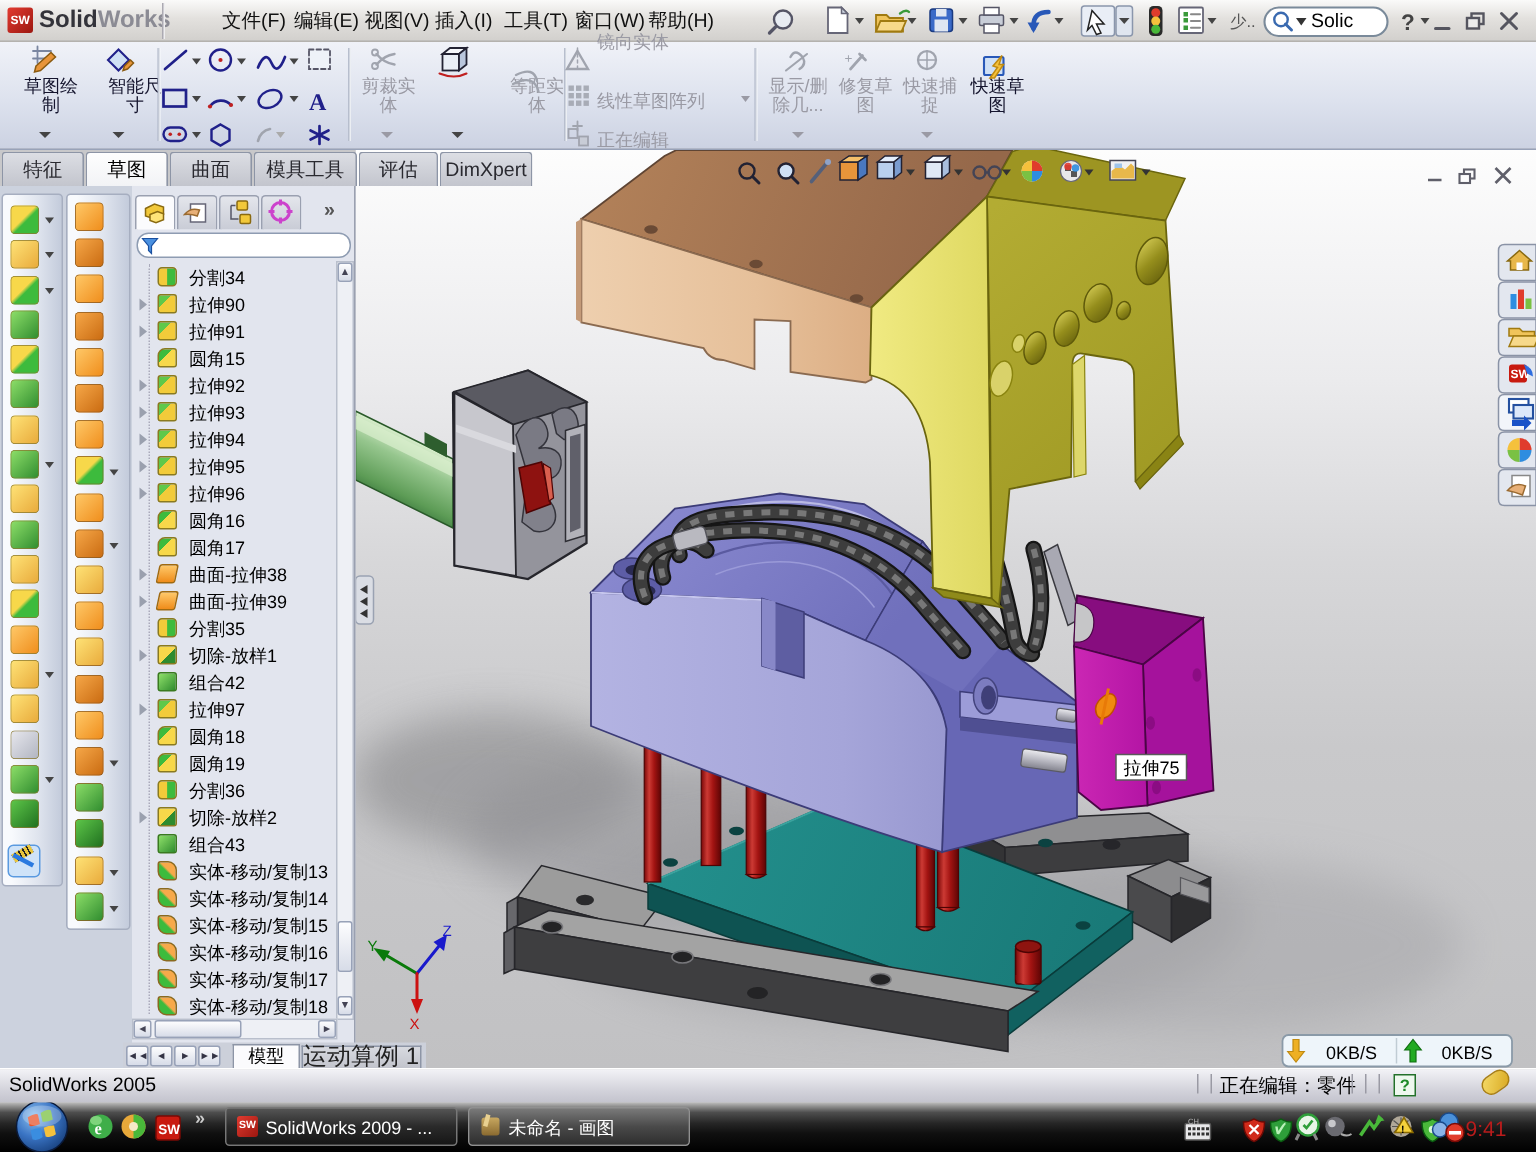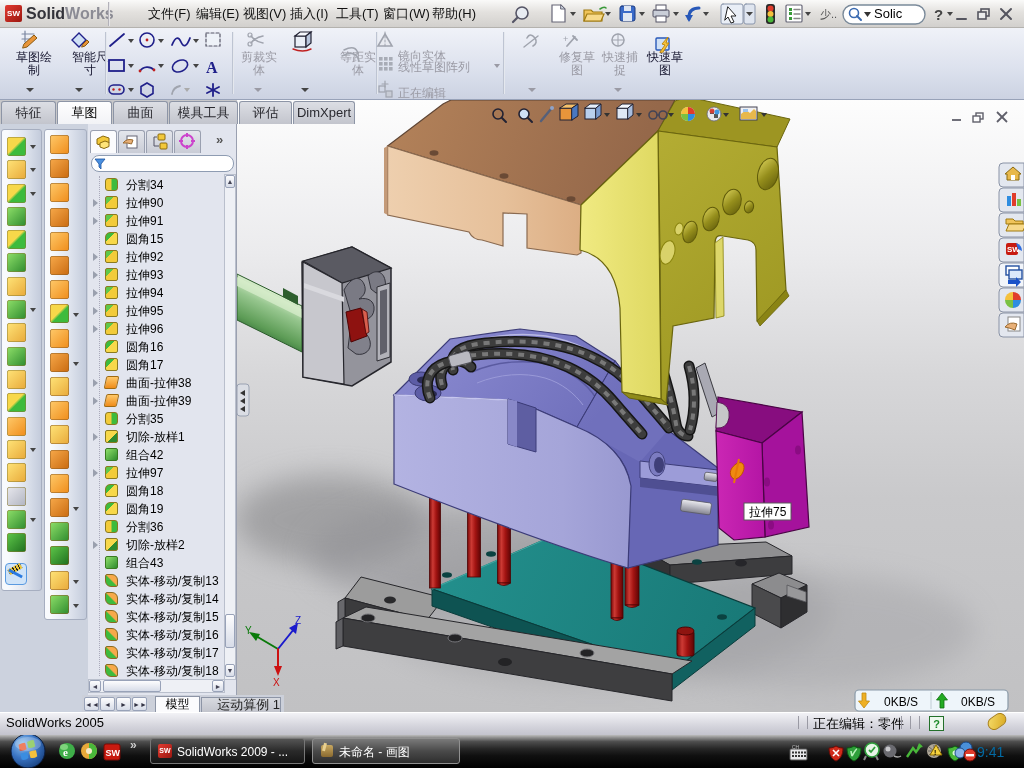--- a/index.html
+++ b/index.html
@@ -410,23 +410,24 @@
           <line x1="1011" y1="9" x2="1001" y2="19"></line>
 </g>
 </g>
 </svg>
 
 <div id="trow" class="ab"></div>
 <div class="ab bbtn" style="left:6px;width:56px">草图绘<br>制</div>
 <div class="ab bbtn" style="left:64px;width:52px">智能尺<br>寸</div>
 <div class="ab bbtn dis" style="left:236px;width:46px">剪裁实<br>体</div>
 <div class="ab bbtn dis" style="left:338px;width:40px">等距实<br>体</div>
-<div class="ab gtxt" style="left:398px;top:50px">镜向实体</div>
+<div class="ab gtxt" style="left:398px;top:22px">镜向实体</div>
 <div class="ab gtxt" style="left:398px;top:61px">线性草图阵列</div>
 <div class="ab gtxt" style="left:398px;top:87px">正在编辑</div>
+<div class="ab bbtn dis" style="left:508px;width:48px">显示/删<br>除几...</div>
 <div class="ab bbtn dis" style="left:556px;width:42px">修复草<br>图</div>
 <div class="ab bbtn dis" style="left:598px;width:44px">快速捕<br>捉</div>
 <div class="ab bbtn" style="left:642px;width:46px">快速草<br>图</div>
 <div class="ab tsep" style="left:105px"></div>
 <div class="ab tsep" style="left:232px"></div>
 <div class="ab tsep" style="left:376px"></div>
 <div class="ab tsep" style="left:503px"></div>
 <svg id="t2icons" class="ab" style="left:0;top:28px" width="1024" height="72" viewBox="0 28 1024 72">
 <g fill="none" stroke-linecap="round">
 <path d="M22,34 l12,0 m-12,5 l12,0 m-9,-8 l0,11" stroke="#7a86a0" stroke-width="1.2"></path>
@@ -728,21 +729,21 @@
   <div class="ab sbtn" style="left:124px;top:556px;width:12px;height:12px;font-size:7px;text-align:center;line-height:11px;color:#445">►</div>
   <div class="ab sbtn" style="left:15px;top:556px;width:58px;height:12px"></div>
 </div>
 
 <div id="docnav" class="ab" style="left:82px;top:695px;width:202px;height:17px;background:#ccd0da"></div>
 <div class="ab sbtn" style="left:84px;top:697px;width:15px;height:14px;font-size:7px;text-align:center;line-height:13px;color:#334">◄◄</div>
 <div class="ab sbtn" style="left:100px;top:697px;width:15px;height:14px;font-size:7px;text-align:center;line-height:13px;color:#334">◄</div>
 <div class="ab sbtn" style="left:116px;top:697px;width:15px;height:14px;font-size:7px;text-align:center;line-height:13px;color:#334">►</div>
 <div class="ab sbtn" style="left:132px;top:697px;width:15px;height:14px;font-size:7px;text-align:center;line-height:13px;color:#334">►►</div>
 <div class="ab" style="left:155px;top:696px;width:45px;height:16px;background:#fbfbfd;border:1px solid #8d95a6;border-bottom:none;font-size:12px;text-align:center;line-height:15px">模型</div>
-<div class="ab" style="left:201px;top:697px;width:80px;height:15px;background:linear-gradient(#d8dae0,#c2c4cc);border:1px solid #8d95a6;border-bottom:none;font-size:13px;text-align:right;line-height:14px;color:#222">运动算例 1</div>
+<div class="ab" style="left:201px;top:697px;width:80px;height:15px;background:linear-gradient(#d8dae0,#c2c4cc);border:1px solid #8d95a6;border-bottom:none;font-size:16px;text-align:left;line-height:14px;color:#222">运动算例 1</div>
 
 <div id="sbar" class="ab"></div>
 <div class="ab" style="left:6px;top:715px;font-size:13px;color:#000">SolidWorks 2005</div>
 <div class="ab" style="left:798px;top:716px;width:1px;height:13px;background:#9a9aa4"></div>
 <div class="ab" style="left:807px;top:716px;width:1px;height:13px;background:#9a9aa4"></div>
 <div class="ab" style="left:813px;top:715px;font-size:13px;color:#000">正在编辑：零件</div>
 <div class="ab" style="left:901px;top:716px;width:1px;height:13px;background:#9a9aa4"></div>
 <div class="ab" style="left:910px;top:716px;width:1px;height:13px;background:#9a9aa4"></div>
 <div class="ab" style="left:919px;top:716px;width:1px;height:13px;background:#9a9aa4"></div>
 <div class="ab" style="left:929px;top:716px;width:15px;height:15px;background:#eef8ee;border:1px solid #23702a;font-size:11px;font-weight:bold;color:#1e8a28;text-align:center;line-height:14px">?</div>
@@ -816,14 +817,14 @@
         <path d="M0,-7 C3,-5 6,-5 7,-5 C7,1 5,6 0,8 C-5,6 -7,1 -7,-5 C-6,-5 -3,-5 0,-7 Z" fill="#49b83a" stroke="#0a5a10" stroke-width="1"></path>
         <circle r="2.5" fill="#d8f8d8"></circle>
       </g>
 <circle cx="966" cy="748" r="6" fill="#4a90d9" stroke="#1a4a8a" stroke-width="1"></circle>
       <circle cx="960" cy="753" r="5" fill="#8ab4e8" stroke="#1a4a8a" stroke-width="1"></circle>
       <circle cx="970" cy="755" r="6" fill="#e03c2c" stroke="#7a0a05" stroke-width="1"></circle>
       <rect x="966" y="754" width="8" height="2.4" fill="#fff"></rect>
 </svg>
 <div class="ab tkb" style="left:150px;width:155px;top:738px;background:linear-gradient(#555,#2a2a2a 50%,#161616);border:1px solid #777;padding-left:26px"><span class="ab" style="left:7px;top:5px;width:14px;height:14px;background:linear-gradient(135deg,#e23b30,#9c1710);border-radius:2px;color:#fff;font-size:7px;font-weight:bold;text-align:center;line-height:14px">SW</span>SolidWorks 2009 - ...</div>
 <div class="ab tkb" style="left:312px;width:148px;top:738px;background:linear-gradient(#7a7a7a,#4a4a4a 50%,#2e2e2e);border:1px solid #909090;padding-left:26px"><span class="ab" style="left:8px;top:6px;width:12px;height:12px;background:linear-gradient(#c8a860,#8a6a30);border-radius:2px"></span><span class="ab" style="left:10px;top:4px;width:3px;height:8px;background:#e8d090;transform:rotate(15deg)"></span>未命名 - 画图</div>
-<div class="ab" style="left:977px;top:744px;font-size:14px;color:#0369a1">9:41</div>
+<div class="ab" style="left:977px;top:744px;font-size:14px;color:#b91c1c">9:41</div>
 
 </div>
 </body></html>

